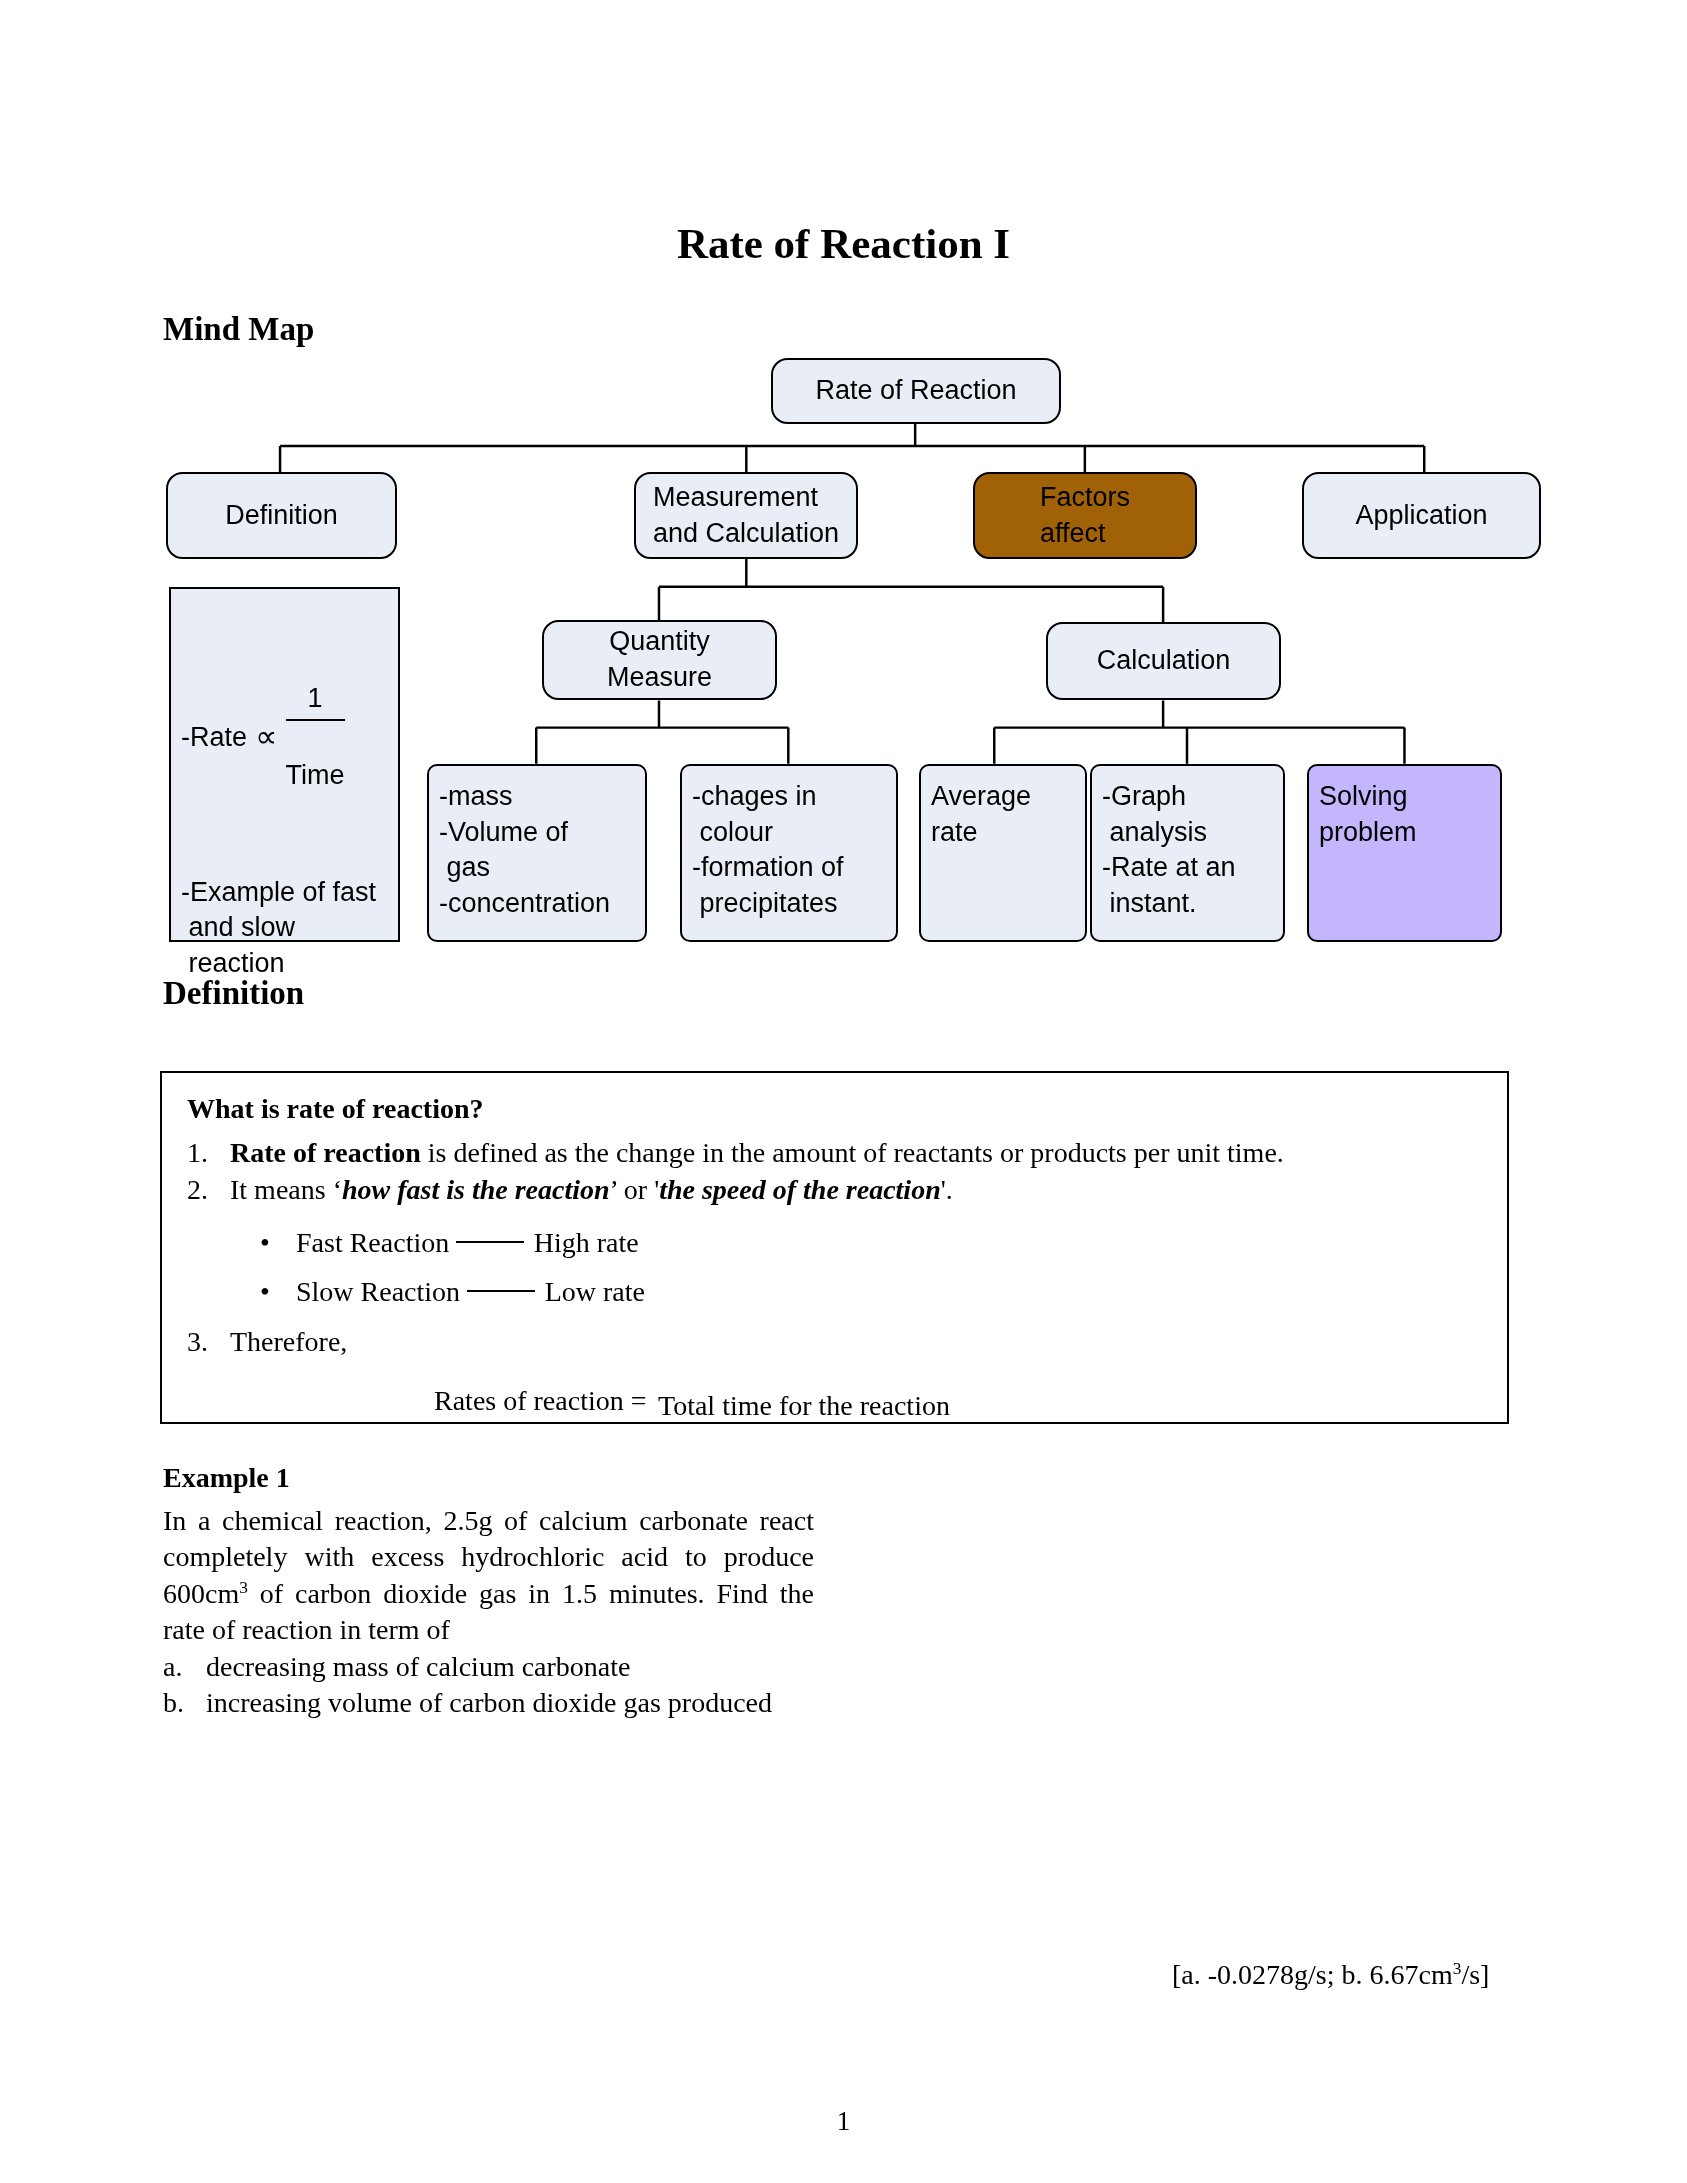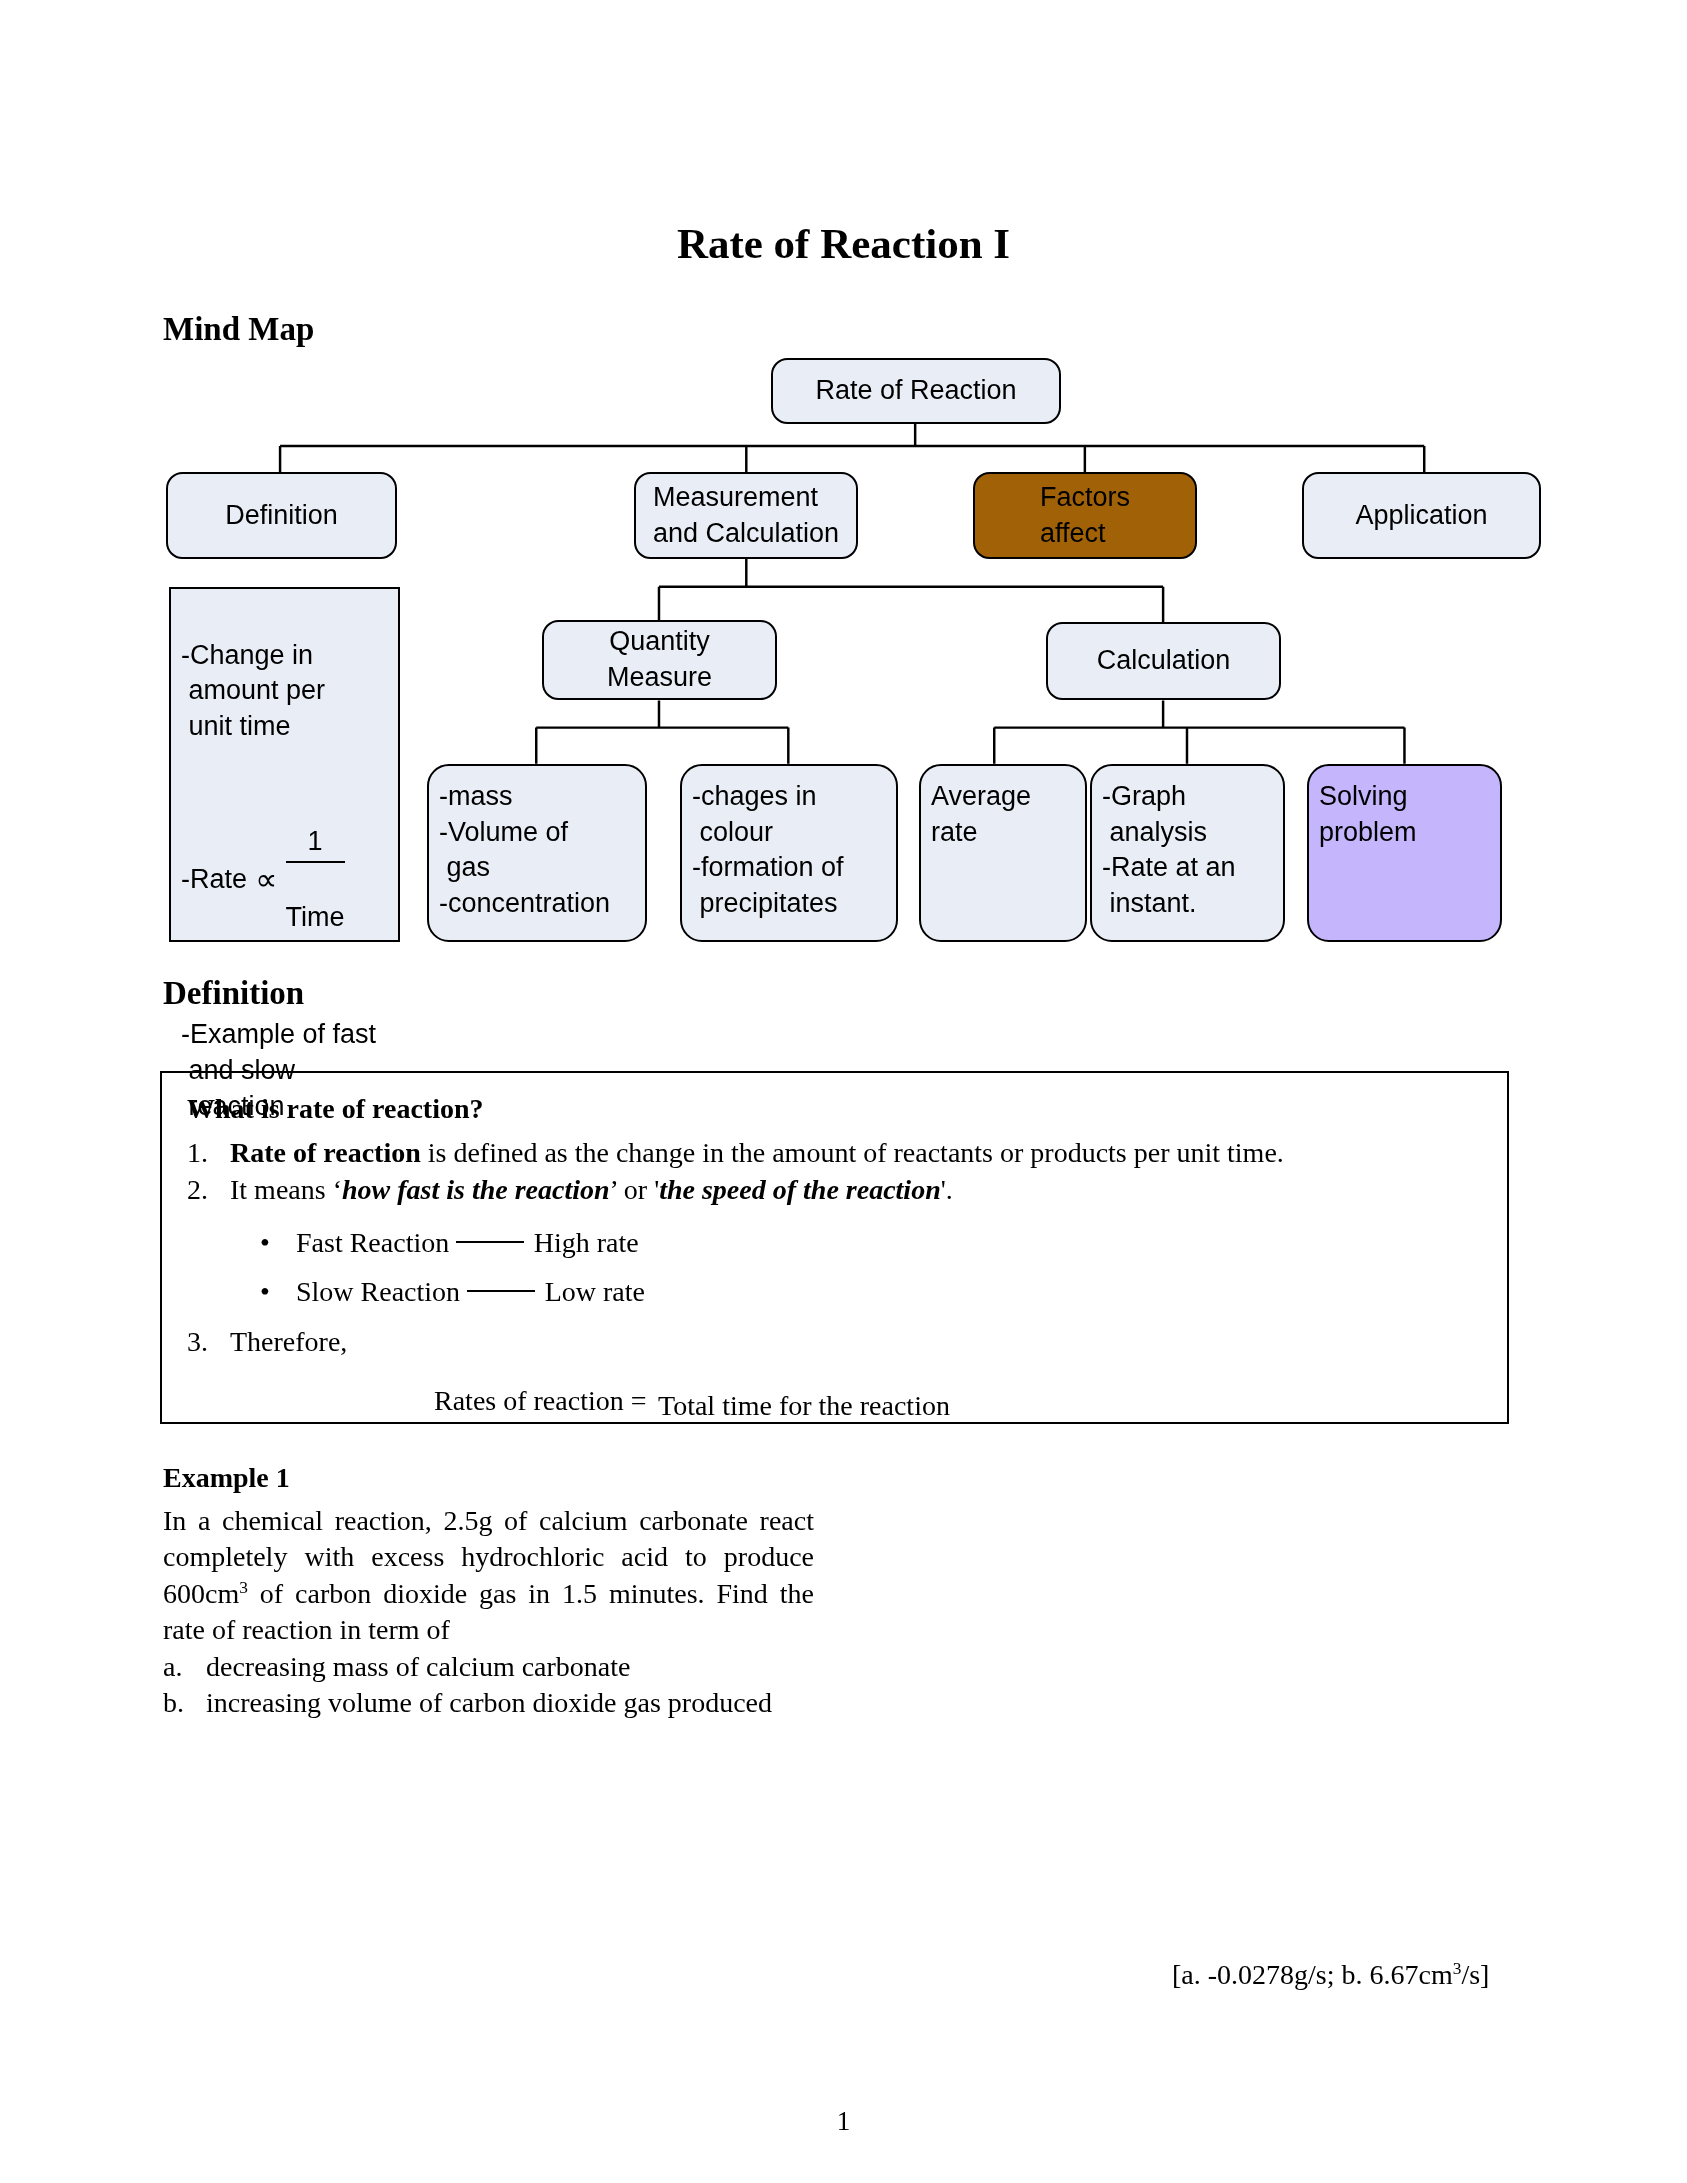--- a/index.html
+++ b/index.html
@@ -8,21 +8,21 @@
 
   
   .doc-title{top:219px;left:0;width:1687px;text-align:center;font-size:43px;font-weight:bold;}
   .section-heading{font-size:33px;font-weight:bold;}
 
   
   #connectors{top:0;left:0;pointer-events:none;}
   .mm-box{position:absolute;background:#e9edf5;border:2.5px solid #000;box-sizing:border-box;
           font-family:"Liberation Sans",sans-serif;font-size:27px;line-height:1.32;color:#000;}
   .rounded{border-radius:16.5px;}
-  .rounded-sm{border-radius:22px;}
+  .rounded-sm{border-radius:10px;}
   .mm-center{display:flex;align-items:center;justify-content:center;}
   .mm-center .inner{text-align:center;white-space:pre-line;}
   .mm-center .inner.left-lines{text-align:left;}
   .mm-left{padding:13px 8.2px 0 10px;white-space:pre-line;}
   .rate-row{display:flex;align-items:center;margin:8.2px 0 10px 0;}
   .prop{font-size:31px;margin:0 8.2px;}
   .frac{display:inline-block;text-align:center;}
   .frac .fnum{display:block;border-bottom:2.5px solid #000;padding:0 18px 1.6px 18px;}
   .frac .fden{display:block;padding-top:1.6px;}
 
@@ -82,23 +82,20 @@
 <div class="mm-box rounded mm-center" style="left: 973px; top: 472px; width: 224px; height: 87px; background: #a16207; border-color: rgb(0, 0, 0);">
   <div class="inner left-lines">Factors
 affect</div>
 </div>
 
 <div class="mm-box rounded mm-center" style="left: 1302px; top: 472px; width: 239px; height: 87px; background: rgb(233, 237, 245); border-color: rgb(0, 0, 0);">
   <div class="inner">Application</div>
 </div>
 
 <div class="mm-box mm-left" style="left: 169px; top: 587px; width: 231px; height: 355px; background: rgb(233, 237, 245); border-color: rgb(0, 0, 0);">
-  <div style="white-space:pre-line;">-Change in
-&nbsp;amount per
-&nbsp;unit time</div>
   <div class="rate-row">
     <span>-Rate</span>
     <span class="prop">∝</span>
     <span class="frac">
       <span class="fnum">1</span>
       <span class="fden">Time</span>
     </span>
   </div>
   <div style="white-space:pre-line;">-Example of fast
 &nbsp;and slow

